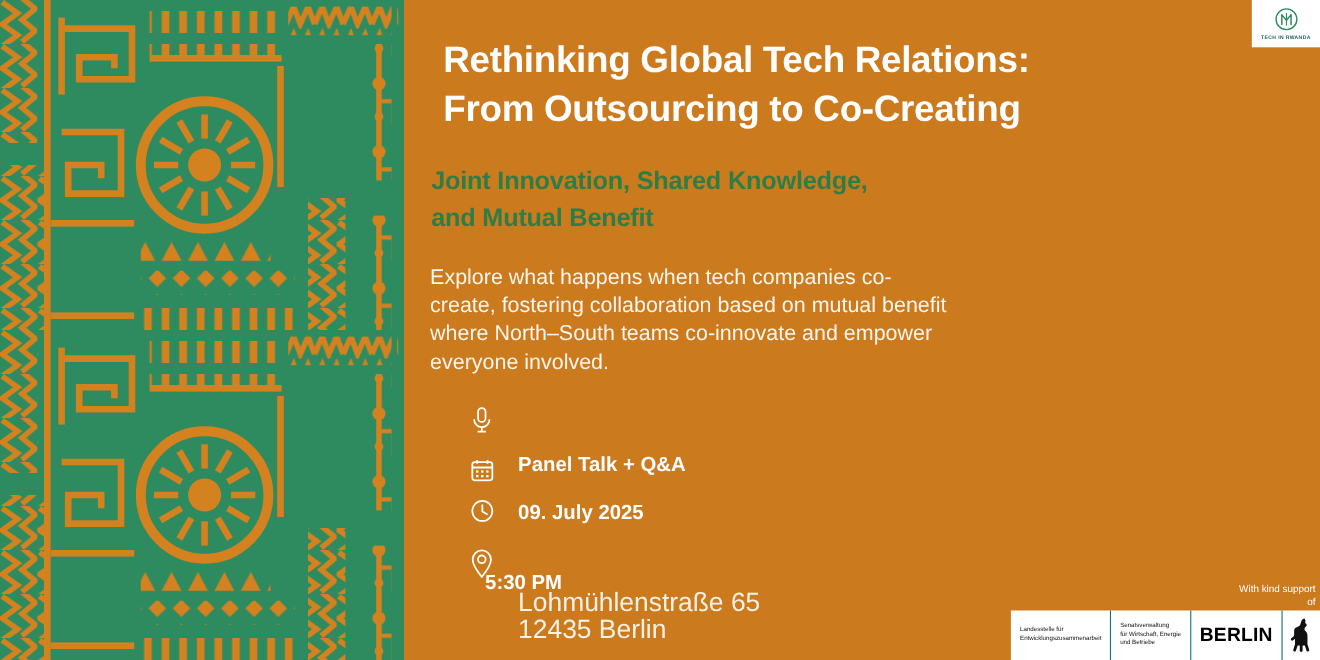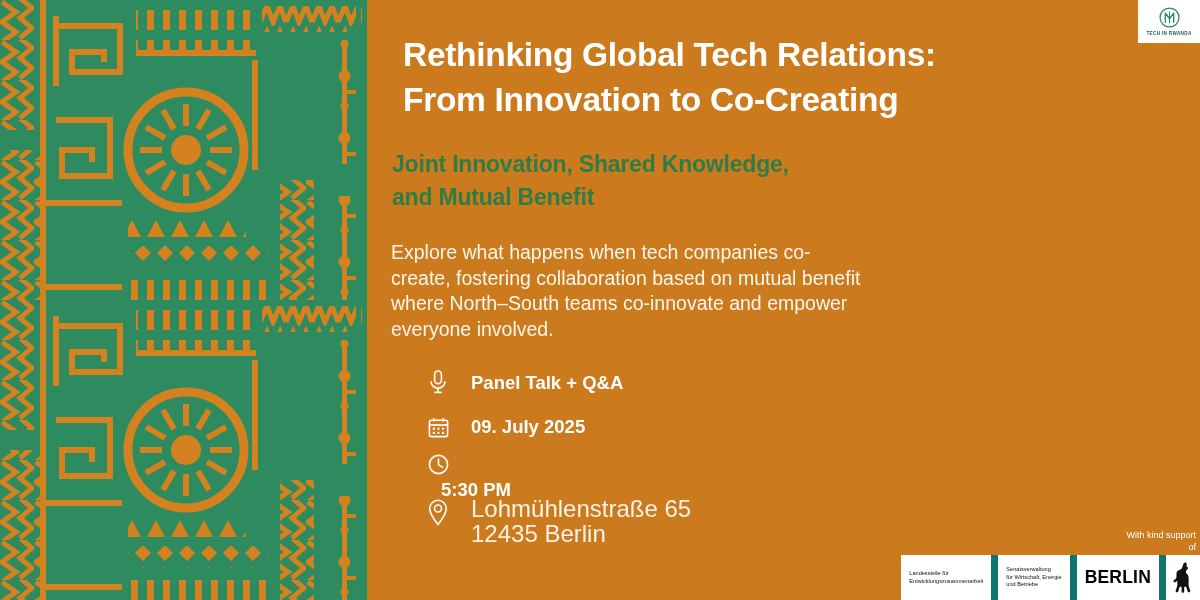--- a/index.html
+++ b/index.html
@@ -41,21 +41,21 @@
   }
 
   
   #details { position:absolute; left:56px; top:368px; }
   .detail-row { display:flex; align-items:flex-start; }
   .detail-row + .detail-row { margin-top:0; }
   .detail-icon {
     width:30px; min-width:30px; height:30px;
     display:flex; align-items:center; justify-content:center;
   }
-  .detail-text-wrap { margin-left:18px; }
+  .detail-text-wrap { margin-left:18px;margin-top:39px; }
   .detail-main {
     color:#FFFFFF; font-size:18.5px; font-weight:bold;
     line-height:30px; white-space:nowrap;
   }
   .detail-sub {
     color:#FAF2E6; font-size:24px; font-weight:400;
     line-height:25px; white-space:nowrap;
   }
   #row-mic { height:44px; }
   #row-date { height:42px; }
@@ -82,21 +82,21 @@
     color:#FFFFFF; font-size:9px; font-weight:normal;
     line-height:12px;
   }
   #sponsor-bar {
     position:absolute; right:0; bottom:0;
     height:45px; background:#FFFFFF;
     display:flex; align-items:stretch;
   }
   .sponsor-cell {
     display:flex; align-items:center;
-    padding:0 8px; border-right:7px solid #0f766e;
+    padding:0 8px; border-right:1px solid #0f766e;
   }
   .sponsor-cell:last-child { border-right:none; }
   .sponsor-small {
     font-size:5.6px; color:#111; line-height:7.6px;
     font-weight:400; text-align:left;
   }
   #cell-berlin-word {
     font-size:17.5px; font-weight:bold; color:#000;
     letter-spacing:0.2px;
   }
@@ -207,21 +207,21 @@
     <use href="#tile" x="0" y="300"></use>
 
     <rect x="356" y="0" width="5" height="600" fill="#2E8B60"></rect>
   </svg>
 </div>
 
 <div id="content">
 
   <div id="title-block">
     <div class="title-line">Rethinking Global Tech Relations:</div>
-    <div class="title-line">From Innovation to Co-Creating</div>
+    <div class="title-line">From Outsourcing to Co-Creating</div>
   </div>
 
   <div id="body-block">
     <div class="body-line">Explore what happens when tech companies co-</div>
     <div class="body-line">create, fostering collaboration based on mutual benefit</div>
     <div class="body-line">where North–South teams co-innovate and empower</div>
     <div class="body-line">everyone involved.</div>
   </div>
 
   <div id="subtitle-block">

